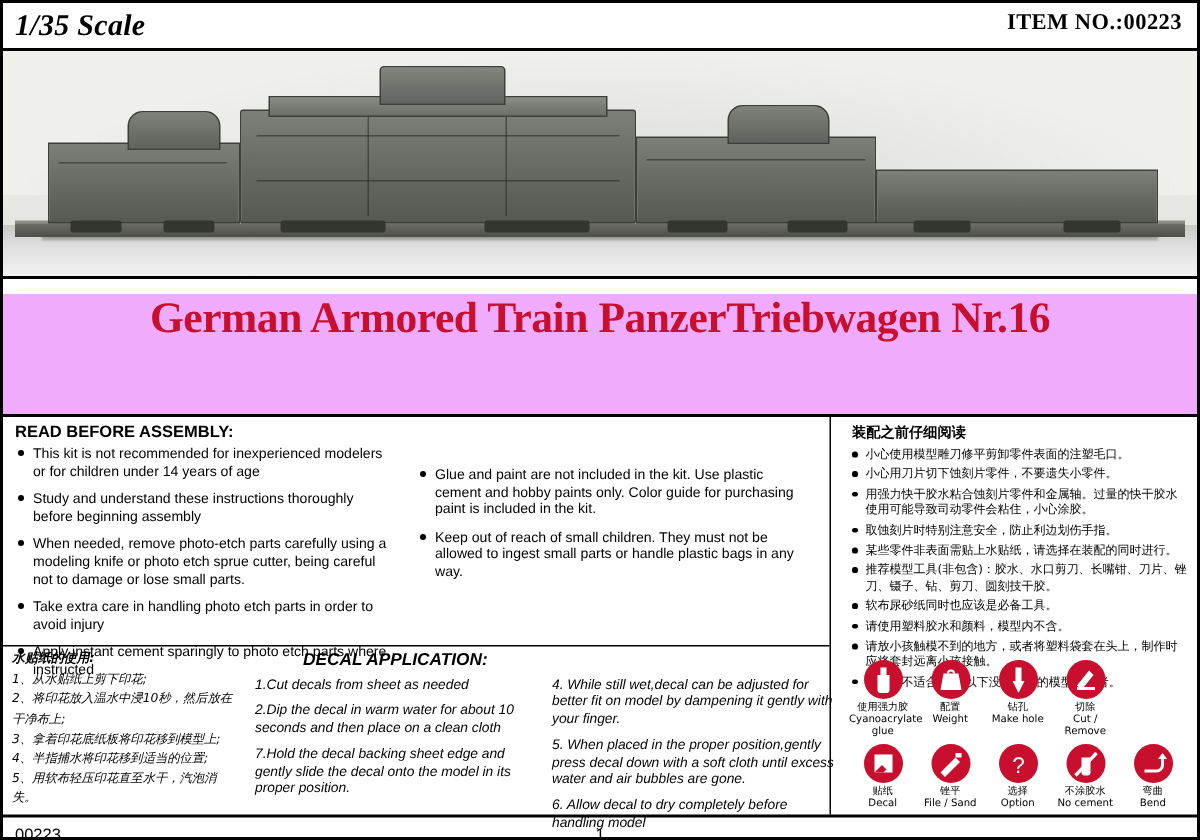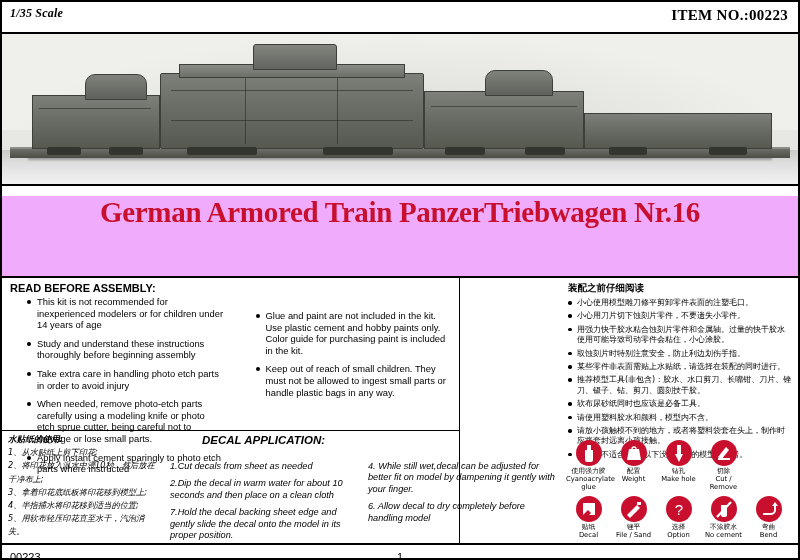--- a/index.html
+++ b/index.html
@@ -30,21 +30,21 @@
     border-bottom: 2px solid #000;
     background: #fff;
   }
   .scale-label {
     position: absolute;
     left: 8px;
     top: 4px;
     font-family: "Liberation Serif", serif;
     font-weight: bold;
     font-style: italic;
-    font-size: 12px;
+    font-size: 20px;
     letter-spacing: 0.2px;
   }
   .item-no {
     position: absolute;
     right: 10px;
     top: 5px;
     font-family: "Liberation Serif", serif;
     font-weight: bold;
     font-size: 15px;
     letter-spacing: 0.3px;
@@ -191,21 +191,21 @@
   }
 
   
   .body-area {
     position: relative;
     height: 265px;
   }
   .col-left {
     position: absolute;
     left: 0; top: 0;
-    width: 458px;
+    width: 552px;
     height: 100%;
     border-right: 1.5px solid #000;
     box-sizing: border-box;
   }
   .col-right {
     position: absolute;
     right: 0; top: 0;
     width: 238px;
     height: 100%;
     box-sizing: border-box;
@@ -222,21 +222,21 @@
     position: relative;
     height: 148px;
     border-bottom: 1.5px solid #000;
   }
   .read-cols {
     display: flex;
     gap: 0px;
   }
   .read-col {
     width: 268px;
-    padding: 0 6px 0 24px;
+    padding: 0 6px 0 9px;
     box-sizing: border-box;
   }
   ul.bullets {
     list-style: none;
     margin: 0;
     padding: 0;
   }
   ul.bullets li {
     position: relative;
     padding-left: 11px;
@@ -281,21 +281,20 @@
     position: absolute;
     left: 168px; top: 20px;
     width: 390px;
     display: flex;
     gap: 10px;
   }
   .decal-step {
     width: 188px;
     font-size: 9.2px;
     line-height: 11.4px;
-    margin-top: 10px;
   }
 
   
   .cn-title {
     font-family: "DejaVu Sans", sans-serif;
     font-size: 9.5px;
     font-weight: bold;
     margin-bottom: 3px;
   }
   ul.cn-bullets {
@@ -429,22 +428,22 @@
 
     <div class="col-left">
 
       <div class="read-wrap">
         <div class="read-title">READ BEFORE ASSEMBLY:</div>
         <div class="read-cols">
           <div class="read-col">
             <ul class="bullets">
               <li>This kit is not recommended for inexperienced modelers or for children under 14 years of age</li>
               <li>Study and understand these instructions thoroughly before beginning assembly</li>
+              <li>When needed, remove photo-etch parts carefully using a modeling knife or photo etch sprue cutter, being careful not to damage or lose small parts.</li>
               <li>Take extra care in handling photo etch parts in order to avoid injury</li>
-              <li>When needed, remove photo-etch parts carefully using a modeling knife or photo etch sprue cutter, being careful not to damage or lose small parts.</li>
               <li>Apply instant cement sparingly to photo etch parts where instructed</li>
             </ul>
           </div>
           <div class="read-col">
             <ul class="bullets" style="margin-top:14px;">
               <li>Glue and paint are not included in the kit. Use plastic cement and hobby paints only. Color guide for purchasing paint is included in the kit.</li>
               <li>Keep out of reach of small children. They must not be allowed to ingest small parts or handle plastic bags in any way.</li>
             </ul>
           </div>
         </div>
@@ -463,20 +462,21 @@
         <div class="decal-title">DECAL APPLICATION:</div>
 
         <div class="decal-steps">
           <div class="decal-step">
             <div style="margin-bottom:6px;">1.Cut decals from sheet as needed</div>
             <div style="margin-bottom:6px;">2.Dip the decal in warm water for about 10 seconds and then place on a clean cloth</div>
             <div>7.Hold the decal backing sheet edge and gently slide the decal onto the model in its proper position.</div>
           </div>
           <div class="decal-step">
             <div style="margin-bottom:6px;">4. While still wet,decal can be adjusted for better fit on model by dampening it gently with your finger.</div>
+            <div style="margin-bottom:6px;">5. When placed in the proper position,gently press decal down with a soft cloth until excess water and air bubbles are gone.</div>
             <div>6. Allow decal to dry completely before handling model</div>
           </div>
         </div>
       </div>
     </div>
 
     <div class="col-right">
       <div class="cn-title">装配之前仔细阅读</div>
       <ul class="cn-bullets">
         <li>小心使用模型雕刀修平剪卸零件表面的注塑毛口。</li>

